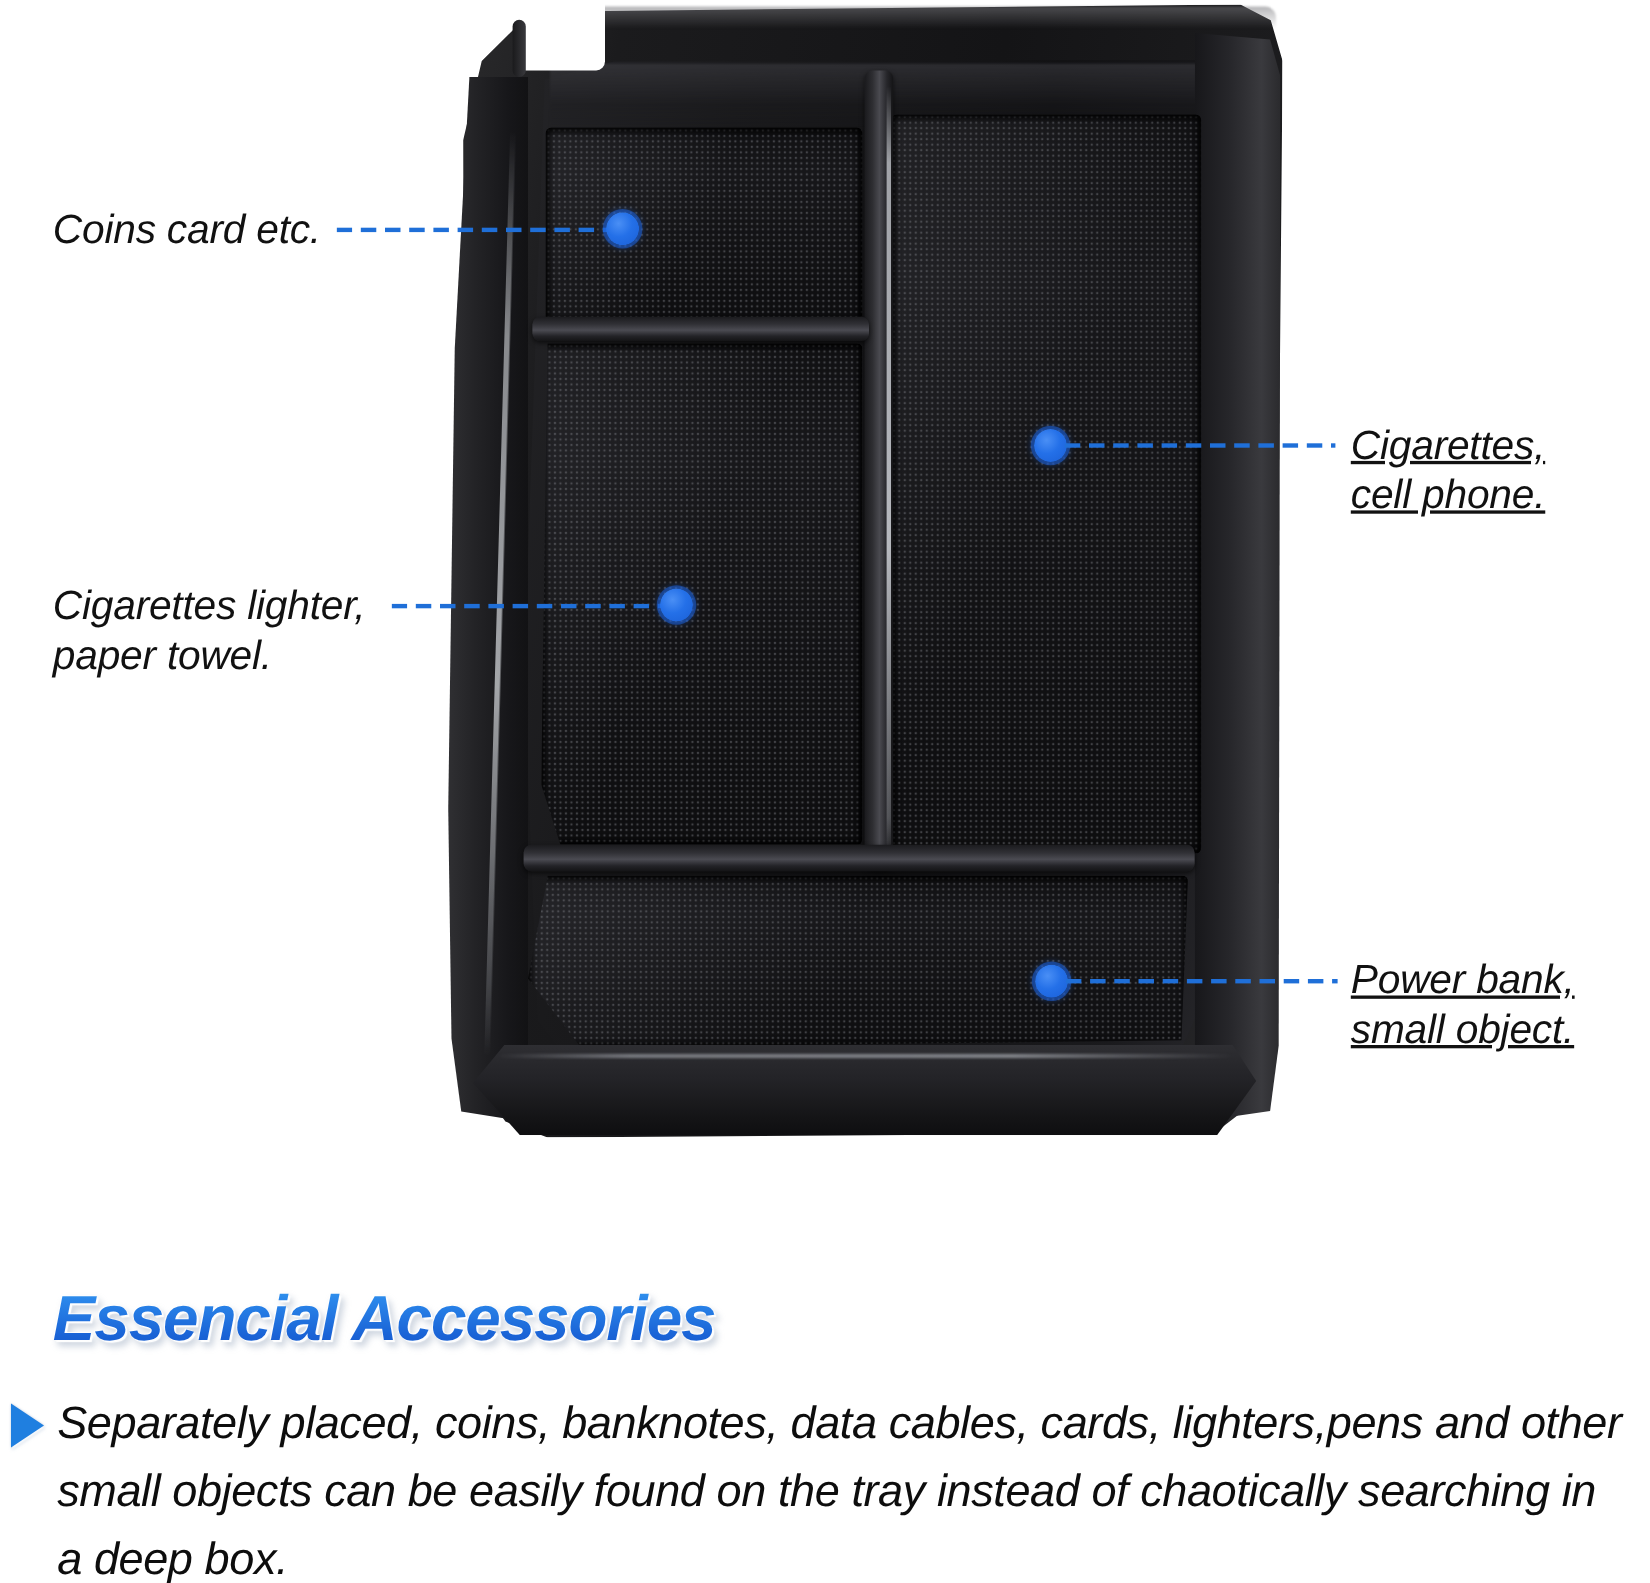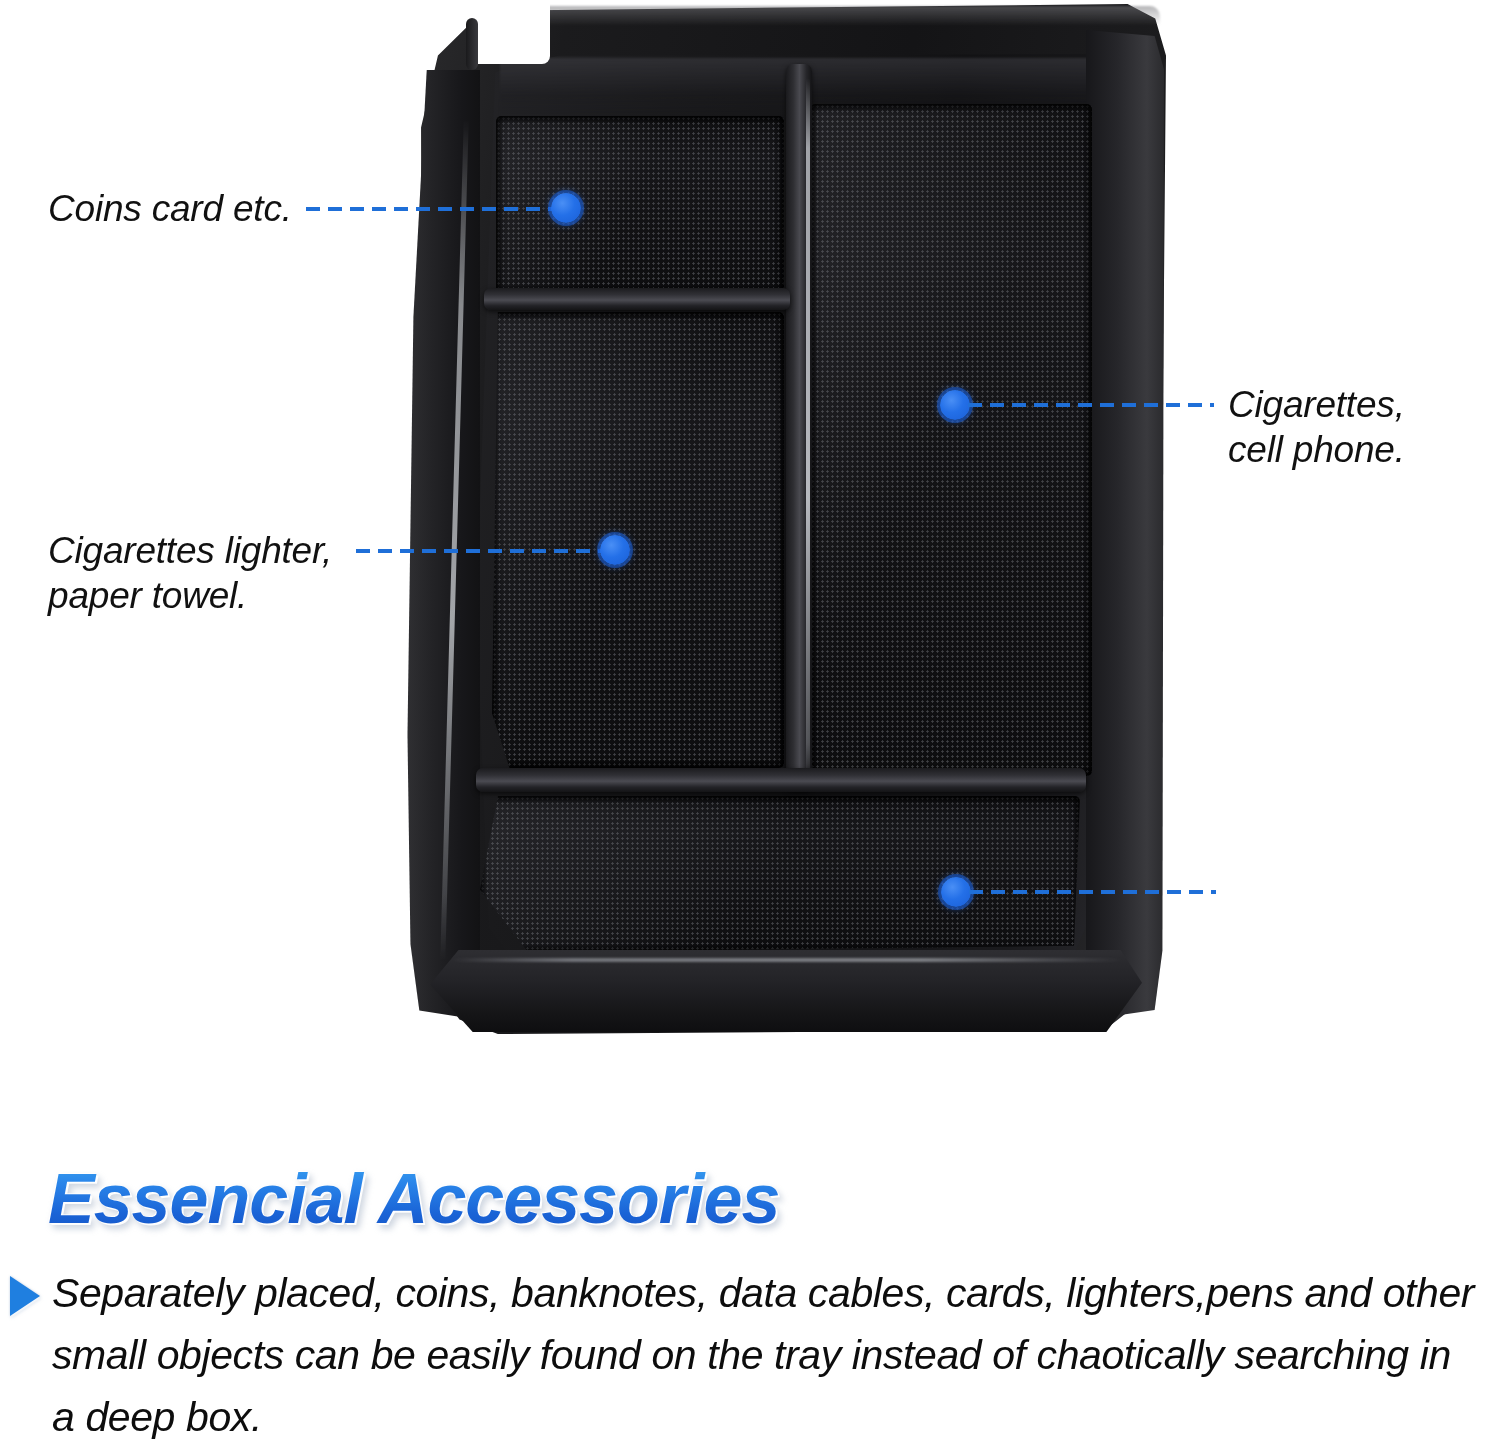--- a/index.html
+++ b/index.html
@@ -212,21 +212,21 @@
   .callout-label {
     position: absolute;
     font-family: "Liberation Sans", sans-serif;
     font-style: italic;
     font-size: 37px;
     line-height: 45px;
     color: #111111;
     white-space: pre-line;
     letter-spacing: -0.2px;
   }
-  .callout-label.right { text-align: left; }
+  .callout-label.right { text-align: left; text-decoration: underline; }
   .callout-label.left  { text-align: left; }
 
   .lead-line {
     position: absolute;
     height: 4px;
     background-image: linear-gradient(90deg, #1f6fd8 0 14px, rgba(0,0,0,0) 14px 22px);
     background-size: 22px 4px;
     background-repeat: repeat-x;
   }
 
@@ -240,21 +240,21 @@
       0 0 7px 2px rgba(40,110,235,.45);
   }
 
   
   #headline {
     position: absolute;
     left: 48px; top: 1152px;
     font-family: "Liberation Sans", sans-serif;
     font-style: italic;
     font-weight: bold;
-    font-size: 70px;
+    font-size: 58px;
     line-height: 94px;
     letter-spacing: -1px;
     background: linear-gradient(180deg, #3fb0f2 0%, #2a86ea 32%, #1a63d6 66%, #134fbe 100%);
     -webkit-background-clip: text;
     background-clip: text;
     color: transparent;
     -webkit-text-fill-color: transparent;
     filter: drop-shadow(2px 2px 0 rgba(255,255,255,.95))
             drop-shadow(-1px -1px 0 rgba(255,255,255,.85))
             drop-shadow(3px 4px 3px rgba(120,140,170,.35));
@@ -331,20 +331,22 @@
     <div class="lead-line" style="left:356px; top:549px; width:250px;"></div>
     <div class="marker" style="left:600px; top:535px;"></div>
 
     <div class="marker" style="left:940px; top:390px;"></div>
     <div class="lead-line" style="left:968px; top:403px; width:246px;"></div>
     <div class="callout-label right" style="left:1228px; top:382px;">Cigarettes,
 cell phone.</div>
 
     <div class="marker" style="left:941px; top:877px;"></div>
     <div class="lead-line" style="left:969px; top:890px; width:247px;"></div>
+    <div class="callout-label right" style="left:1228px; top:868px;">Power bank,
+small object.</div>
 
   </div>
 
   <div id="headline">Essencial Accessories</div>
 
   <div id="bullet-row">
     <div id="bullet-triangle"></div>
     <div id="bullet-text">Separately placed, coins, banknotes, data cables, cards, lighters,pens and other small objects can be easily found on the tray instead of chaotically searching in a deep box.</div>
   </div>
 

